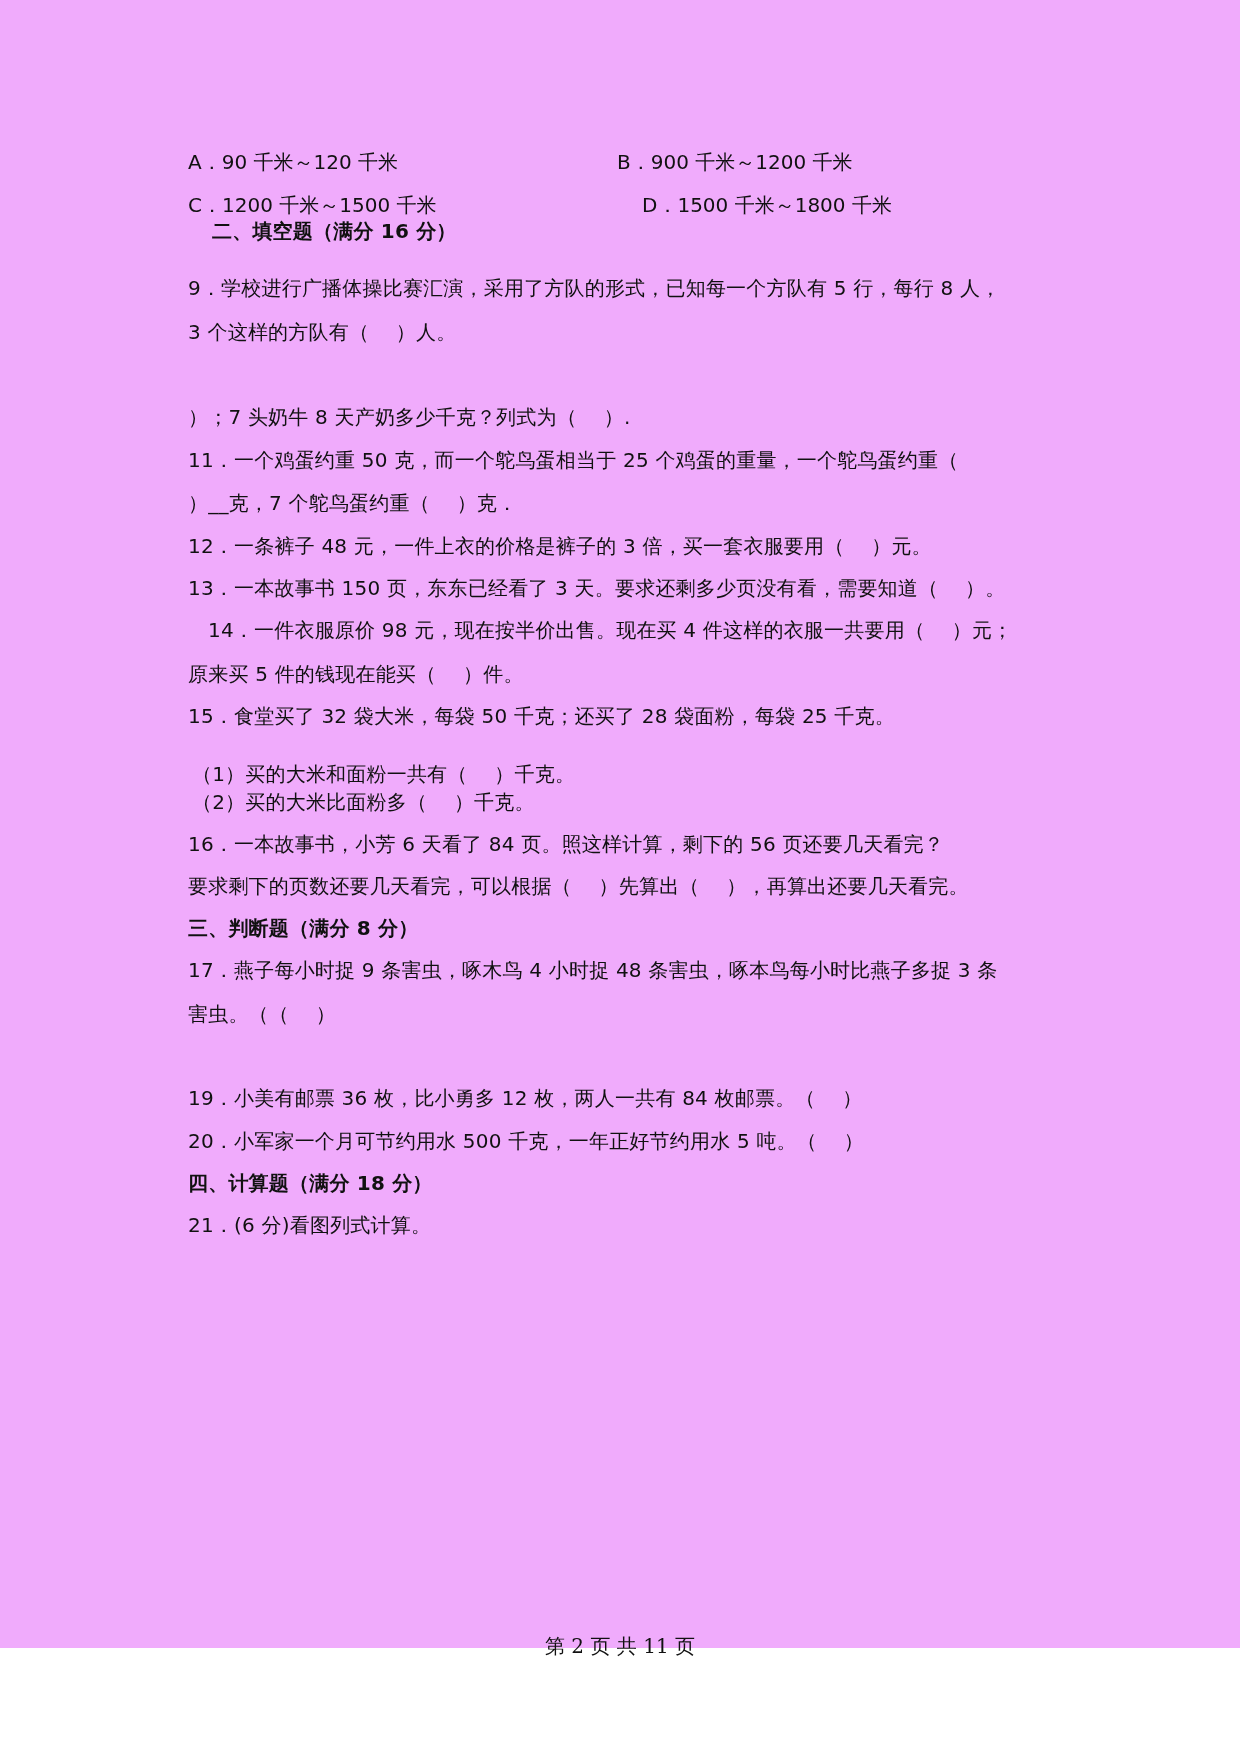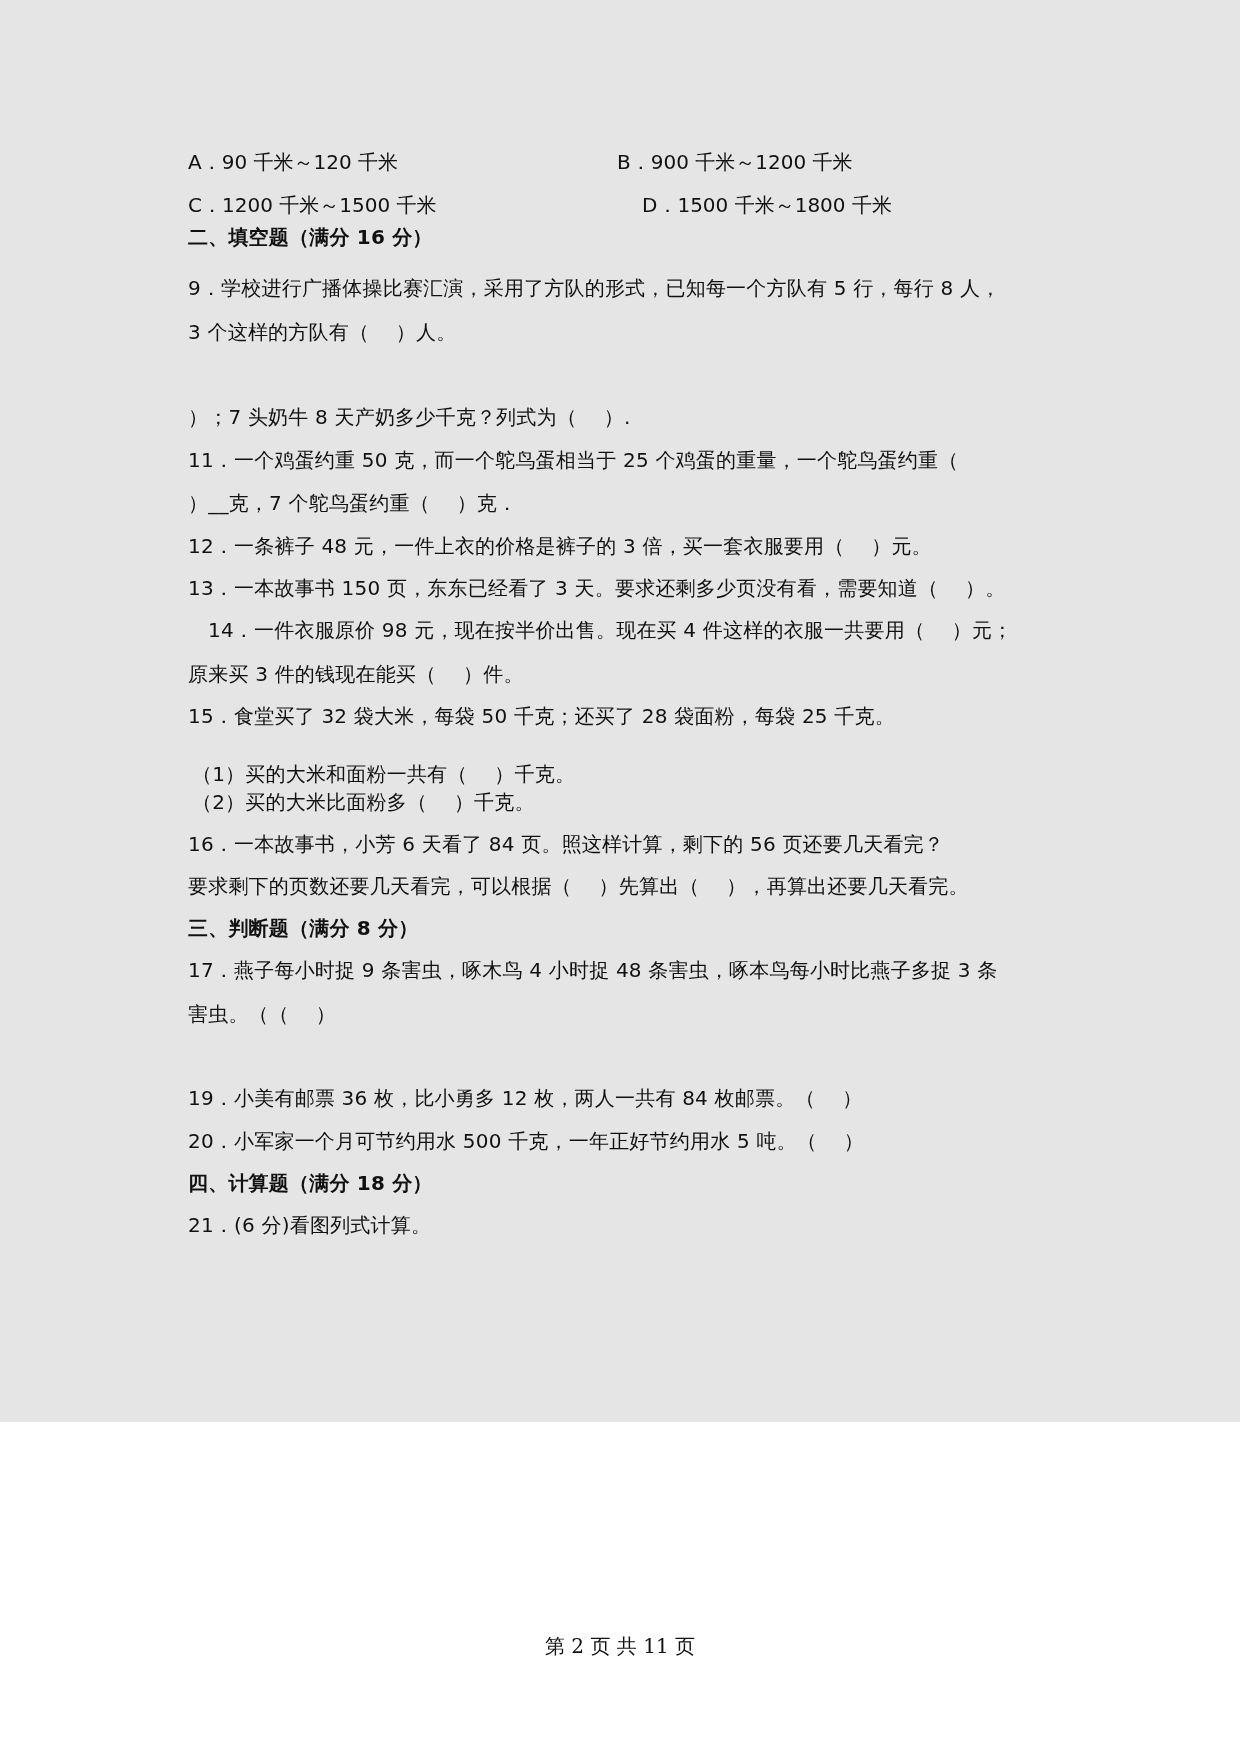--- a/index.html
+++ b/index.html
@@ -13,22 +13,22 @@
       position: relative;
       overflow: hidden;
       font-family: "DejaVu Sans", sans-serif;
       color: #111111;
     }
     .page {
       position: absolute;
       left: 0;
       top: 0;
       width: 1240px;
-      height: 1422px;
-      background: #e5e5e5;
+      height: 1648px;
+      background: #f0abfc;
     }
     .line {
       position: absolute;
       left: 188px;
       font-size: 20px;
       line-height: 28px;
       white-space: nowrap;
       letter-spacing: 0.2px;
     }
     .heading {
@@ -58,36 +58,36 @@
 </head>
 <body>
 
 <div class="page">
 
   <div class="opt" style="left:188px; top:148px;">A．90 千米～120 千米</div>
   <div class="opt" style="left:617px; top:148px;">B．900 千米～1200 千米</div>
   <div class="opt" style="left:188px; top:191px;">C．1200 千米～1500 千米</div>
   <div class="opt" style="left:642px; top:191px;">D．1500 千米～1800 千米</div>
 
-  <div class="line heading" style="top:223px;">二、填空题（满分 16 分）</div>
+  <div class="line heading" style="top:217px;margin-left:24px;">二、填空题（满分 16 分）</div>
 
   <div class="line" style="top:274px;">9．学校进行广播体操比赛汇演，采用了方队的形式，已知每一个方队有 5 行，每行 8 人，</div>
   <div class="line" style="top:318px;">3 个这样的方队有（　 ）人。</div>
 
   <div class="line" style="top:403px;">）；7 头奶牛 8 天产奶多少千克？列式为（　 ）.</div>
 
   <div class="line" style="top:446px;">11．一个鸡蛋约重 50 克，而一个鸵鸟蛋相当于 25 个鸡蛋的重量，一个鸵鸟蛋约重（</div>
   <div class="line" style="top:489px;">）__克，7 个鸵鸟蛋约重（　 ）克．</div>
 
   <div class="line" style="top:532px;">12．一条裤子 48 元，一件上衣的价格是裤子的 3 倍，买一套衣服要用（　 ）元。</div>
 
   <div class="line" style="top:574px;">13．一本故事书 150 页，东东已经看了 3 天。要求还剩多少页没有看，需要知道（　 ）。</div>
 
   <div class="line" style="top:616px;margin-left:20px;">14．一件衣服原价 98 元，现在按半价出售。现在买 4 件这样的衣服一共要用（　 ）元；</div>
-  <div class="line" style="top:660px;">原来买 3 件的钱现在能买（　 ）件。</div>
+  <div class="line" style="top:660px;">原来买 5 件的钱现在能买（　 ）件。</div>
 
   <div class="line" style="top:702px;">15．食堂买了 32 袋大米，每袋 50 千克；还买了 28 袋面粉，每袋 25 千克。</div>
   <div class="line sub" style="top:760px;">（1）买的大米和面粉一共有（　 ）千克。</div>
   <div class="line sub" style="top:788px;">（2）买的大米比面粉多（　 ）千克。</div>
 
   <div class="line" style="top:830px;">16．一本故事书，小芳 6 天看了 84 页。照这样计算，剩下的 56 页还要几天看完？</div>
   <div class="line" style="top:872px;">要求剩下的页数还要几天看完，可以根据（　 ）先算出（　 ），再算出还要几天看完。</div>
 
   <div class="line heading" style="top:914px;">三、判断题（满分 8 分）</div>
 

